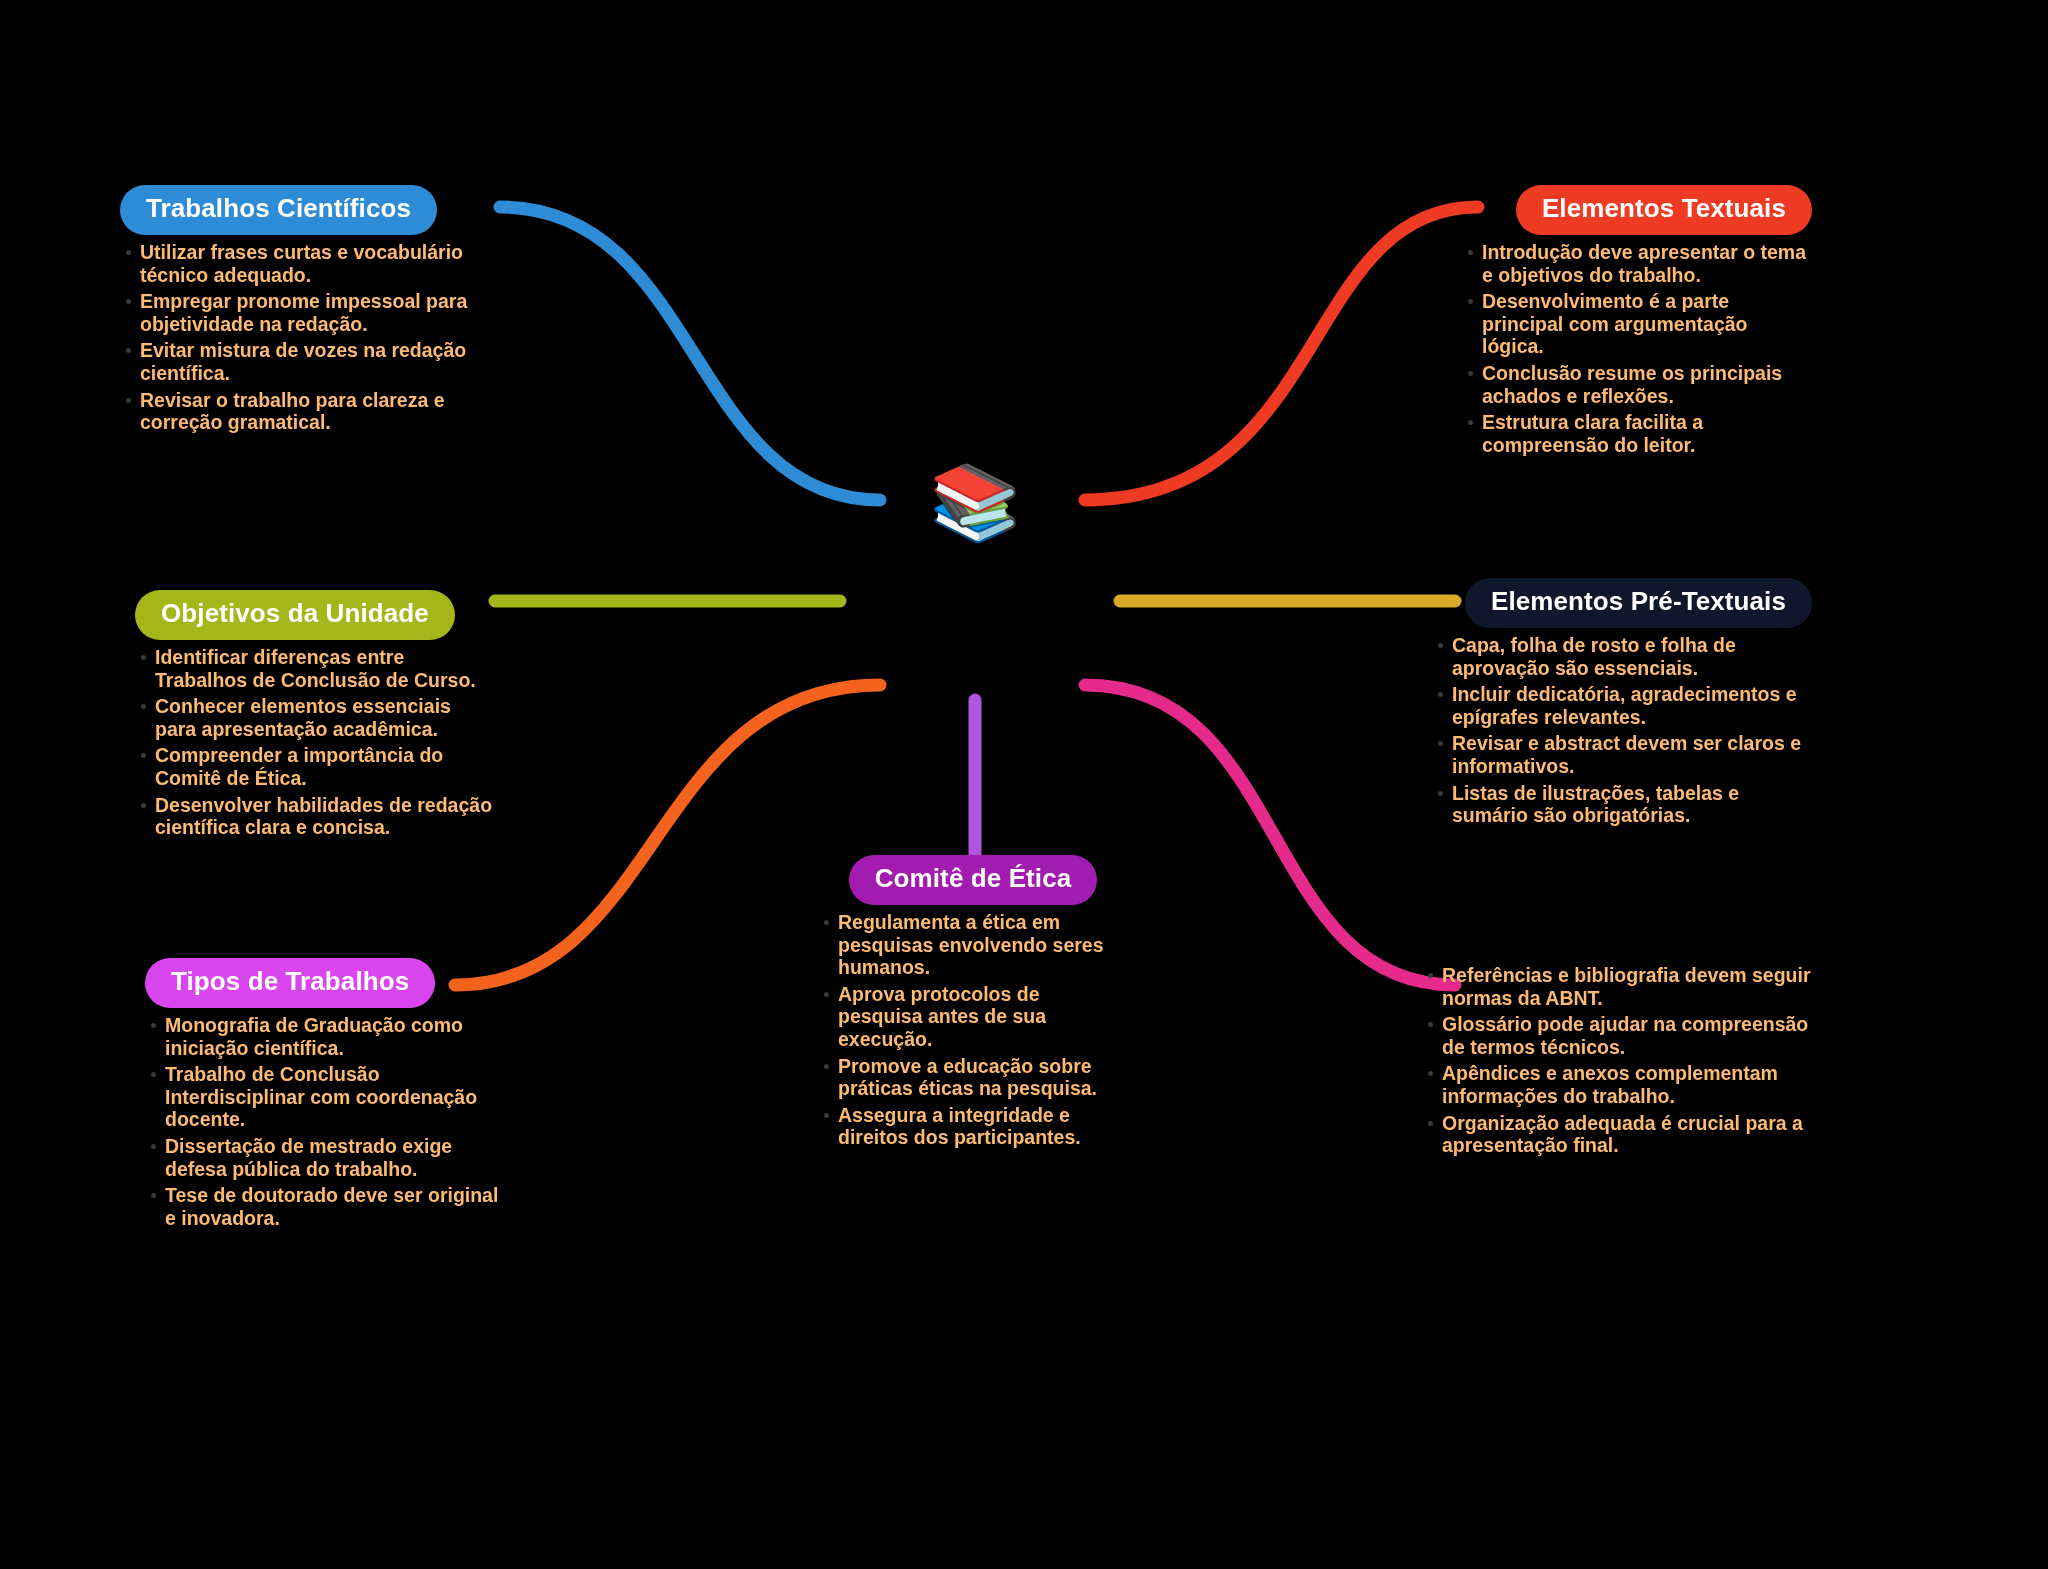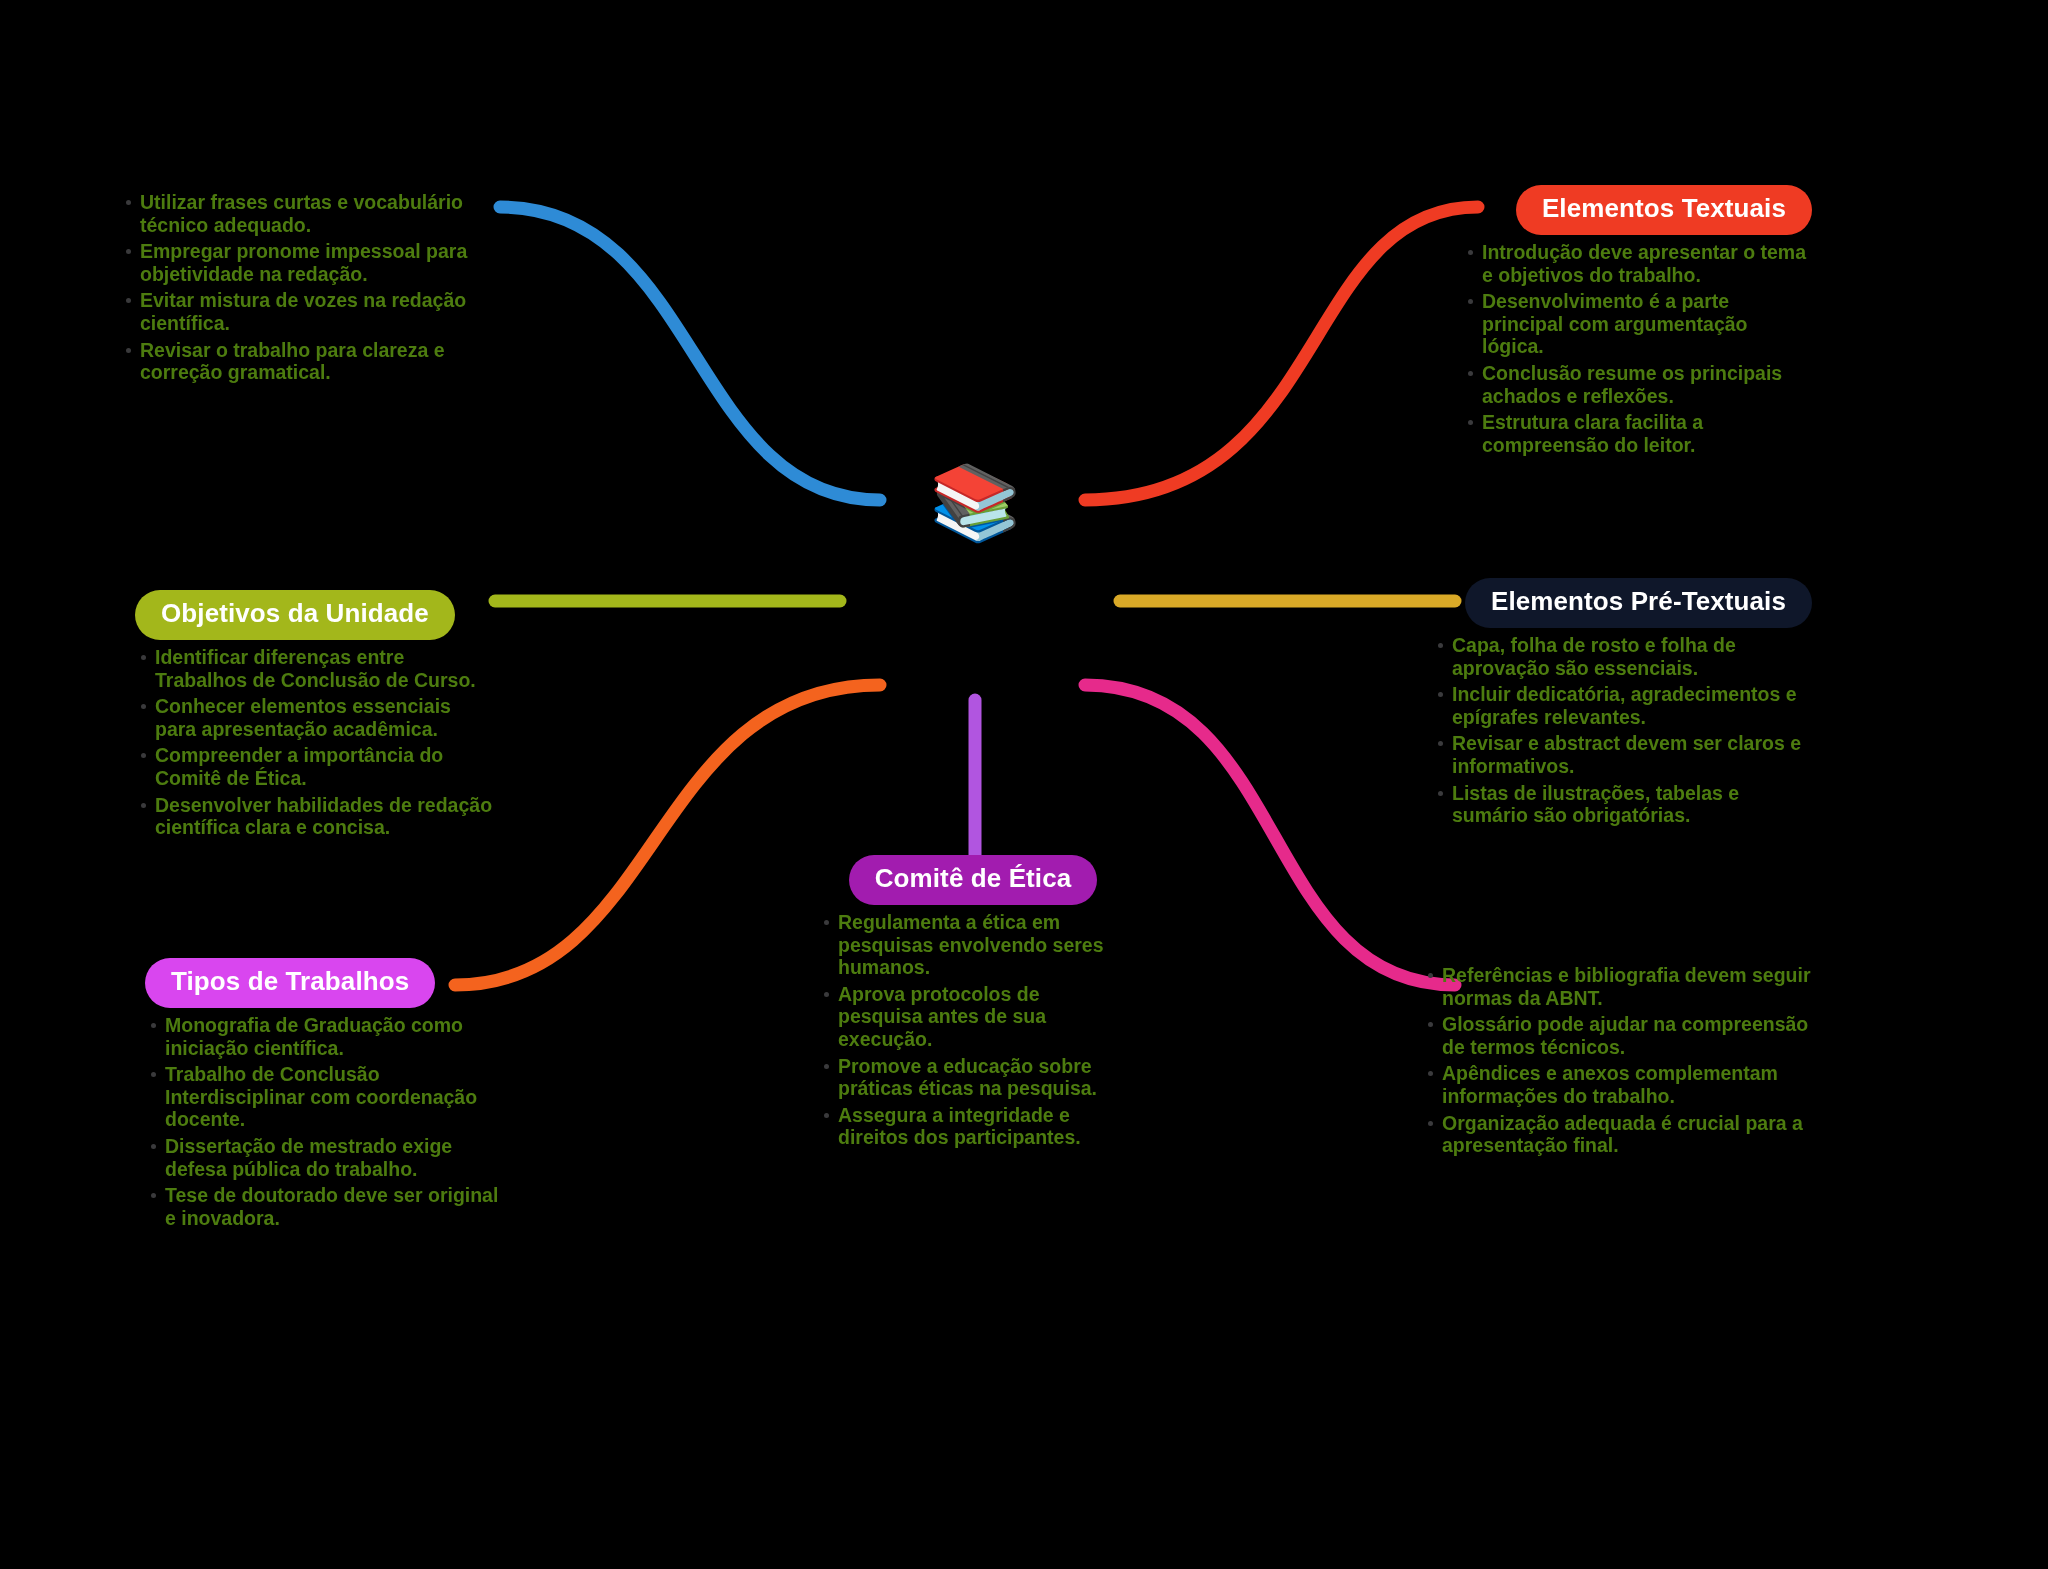--- a/index.html
+++ b/index.html
@@ -49,21 +49,21 @@
   .pill-row.right { justify-content: flex-end; }
   .pill-row.center{ justify-content: center; }
 
   ul.items {
     list-style: none;
     margin: 6px 0 0 0;
     padding: 0;
   }
   ul.items li {
     position: relative;
-    color: #4d7c0f;
+    color: #fdba74;
     font-size: 19.5px;
     line-height: 1.16;
     margin: 0 0 4px 0;
     padding-left: 20px;
     font-weight: 600;
   }
   ul.items li::before {
     content: "";
     position: absolute;
     left: 6px;
@@ -108,20 +108,23 @@
       <path d="M 455 985 C 660 985, 650 685, 880 685" stroke="#f4631e" stroke-width="13" stroke-linecap="round" fill="none"></path>
       <path d="M 1478 207 C 1300 207, 1330 500, 1085 500" stroke="#ef3b23" stroke-width="13" stroke-linecap="round" fill="none"></path>
       <path d="M 1455 601 L 1120 601" stroke="#d9a927" stroke-width="13" stroke-linecap="round" fill="none"></path>
       <path d="M 1455 985 C 1260 985, 1290 685, 1085 685" stroke="#e62a8b" stroke-width="13" stroke-linecap="round" fill="none"></path>
       <path d="M 975 700 L 975 868" stroke="#b155e0" stroke-width="13" stroke-linecap="round" fill="none"></path>
     </svg>
 
   <div id="center-icon">📚</div>
 
   <div class="branch" id="b-trabalhos">
+    <div class="pill-row left">
+      <div class="pill" style="background: rgb(46, 139, 214);">Trabalhos Científicos</div>
+    </div>
     <ul class="items">
       <li>Utilizar frases curtas e vocabulário técnico adequado.</li>
       <li>Empregar pronome impessoal para objetividade na redação.</li>
       <li>Evitar mistura de vozes na redação científica.</li>
       <li>Revisar o trabalho para clareza e correção gramatical.</li>
     </ul>
   </div>
 
   <div class="branch" id="b-objetivos">
     <div class="pill-row left">

